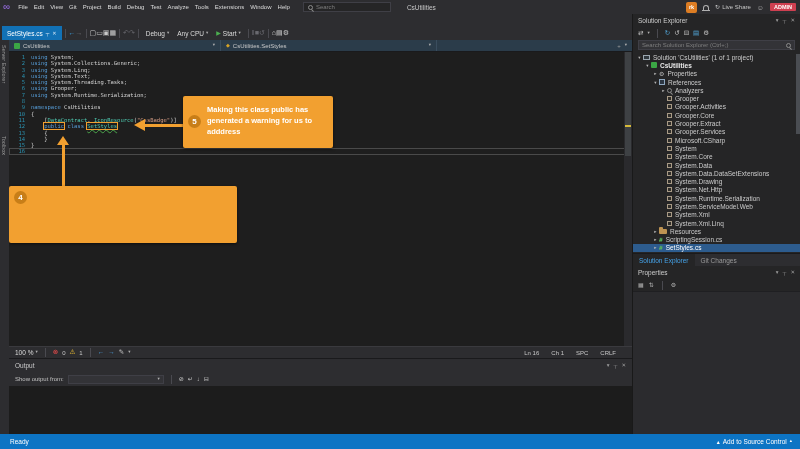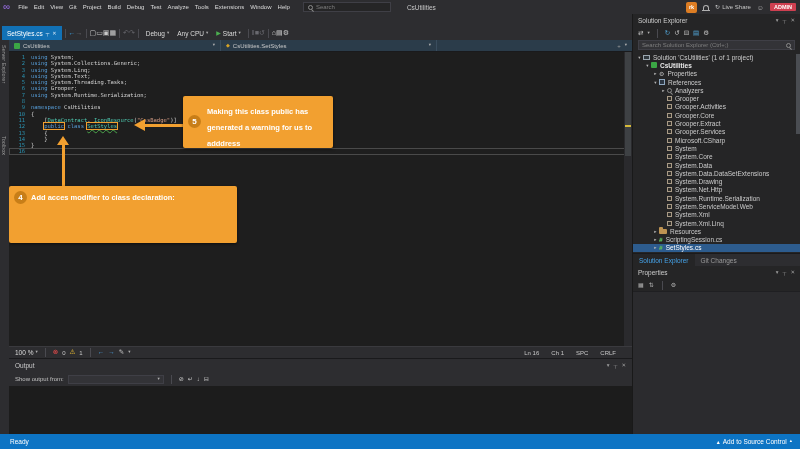--- a/index.html
+++ b/index.html
@@ -73,21 +73,21 @@
   .sb-mark-warn { position:absolute; left:1px; top:73px; width:6px; height:2px; background:#d7ba3a; }
 
   
   .callout { position:absolute; background:#f2a030; border-radius:2px; box-shadow:0 1px 3px rgba(0,0,0,.55); z-index:5; }
   #callout5 { left:174px; top:44px; width:150px; height:52px; }
   #callout4 { left:0px; top:134px; width:228px; height:57px; }
   .badge { position:absolute; width:13px; height:13px; background:#c87e18; border-radius:50%; color:#fff; font-size:8px; font-weight:bold;
            display:flex; align-items:center; justify-content:center; }
   #callout5 .badge { left:5px; top:19px; }
   #callout4 .badge { left:5px; top:5px; }
-  .co-text { color:#fff; font-weight:bold; font-size:7.5px; line-height:16px; padding:8px 6px 0 24px; }
+  .co-text { color:#fff; font-weight:bold; font-size:7.5px; line-height:11px; padding:8px 6px 0 24px; }
   .co-title { color:#fff; font-weight:bold; font-size:7.5px; padding:7px 4px 0 22px; }
   .co-code { margin:5px 10px 0 22px; height:22px; background:#22262b; border-radius:2px; display:flex; align-items:center;
              padding:0 8px; font-family:"DejaVu Sans Mono",monospace; font-size:8px; white-space:pre; }
   .arrow-part { position:absolute; z-index:4; }
   .arrow5-line { left:136px; top:72px; width:38px; height:3px; background:#f2a030; }
   .arrow5-head { left:125px; top:67px; width:0; height:0; border-top:6px solid transparent; border-bottom:6px solid transparent; border-right:11px solid #f2a030; }
   .arrow4-line { left:53px; top:92px; width:3px; height:42px; background:#f2a030; }
   .arrow4-head { left:48px; top:84px; width:0; height:0; border-left:6px solid transparent; border-right:6px solid transparent; border-bottom:9px solid #f2a030; }
 
   
@@ -329,21 +329,20 @@
 
       <div class="callout" id="callout5">
         <div class="badge">5</div>
         <div class="co-text">Making this class public has generated a warning for us to adddress</div>
       </div>
       <div class="arrow-part arrow5-line"></div>
       <div class="arrow-part arrow5-head"></div>
 
       <div class="callout" id="callout4">
         <div class="badge">4</div>
-        <div class="co-title">Add acces modifier to class declaration:</div>
       </div>
       <div class="arrow-part arrow4-line"></div>
       <div class="arrow-part arrow4-head"></div>
     </div>
 
     <div class="estatus">
       <span class="drop" style="padding:0;">
         <span>100 %</span>
         <span class="caret glyph">▾</span>
       </span>

